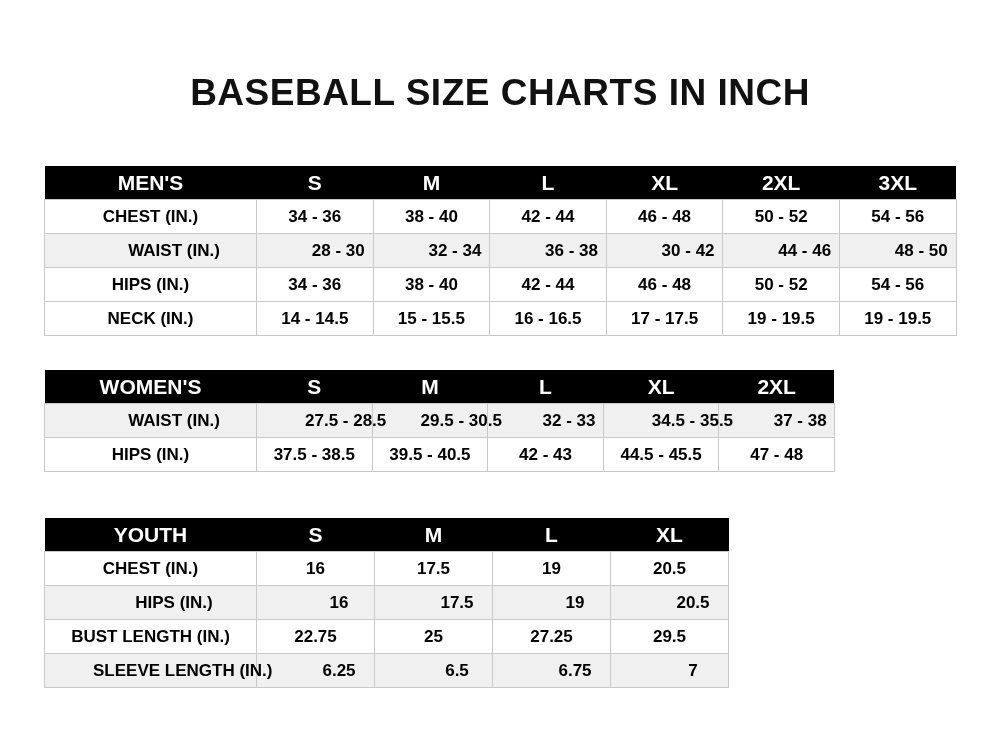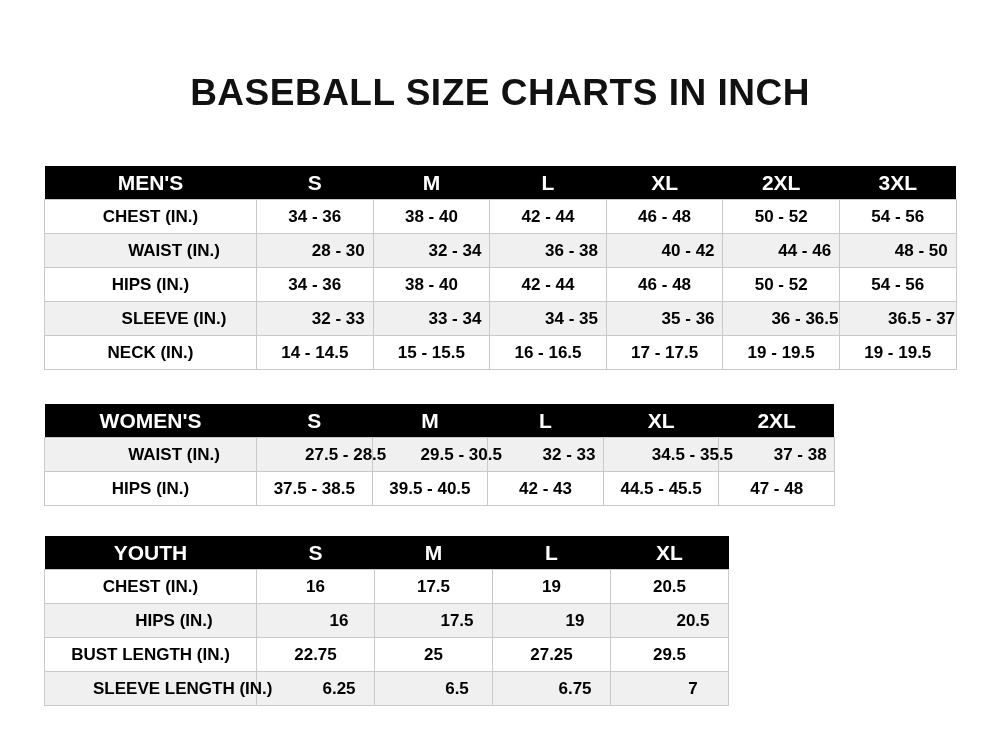--- a/index.html
+++ b/index.html
@@ -34,21 +34,21 @@
     padding-left: 44px;
     padding-right: 44px;
   }
   table {
     border-collapse: collapse;
     table-layout: fixed;
     font-size: 17px;
   }
   table.mens { width: 912px; }
   table.womens { width: 790px; }
-  table.youth { width: 684px; }
+  table.youth { width: 684px; margin-top: 16px; }
 
   thead th {
     background: #000000;
     color: #ffffff;
     font-weight: bold;
     height: 31px;
     font-size: 21px;
     text-align: center;
     border: none;
   }
@@ -119,41 +119,32 @@
           <td>42 - 44</td>
           <td>46 - 48</td>
           <td>50 - 52</td>
           <td>54 - 56</td>
         </tr>
         <tr class="alt">
           <td class="rowlabel">WAIST (IN.)</td>
           <td>28 - 30</td>
           <td>32 - 34</td>
           <td>36 - 38</td>
-          <td>40 - 42</td>
+          <td>30 - 42</td>
           <td>44 - 46</td>
           <td>48 - 50</td>
         </tr>
         <tr>
           <td class="rowlabel">HIPS (IN.)</td>
           <td>34 - 36</td>
           <td>38 - 40</td>
           <td>42 - 44</td>
           <td>46 - 48</td>
           <td>50 - 52</td>
           <td>54 - 56</td>
-        </tr>
-        <tr class="alt">
-          <td class="rowlabel">SLEEVE (IN.)</td>
-          <td>32 - 33</td>
-          <td>33 - 34</td>
-          <td>34 - 35</td>
-          <td>35 - 36</td>
-          <td>36 - 36.5</td>
-          <td>36.5 - 37</td>
         </tr>
         <tr>
           <td class="rowlabel">NECK (IN.)</td>
           <td>14 - 14.5</td>
           <td>15 - 15.5</td>
           <td>16 - 16.5</td>
           <td>17 - 17.5</td>
           <td>19 - 19.5</td>
           <td>19 - 19.5</td>
         </tr>

